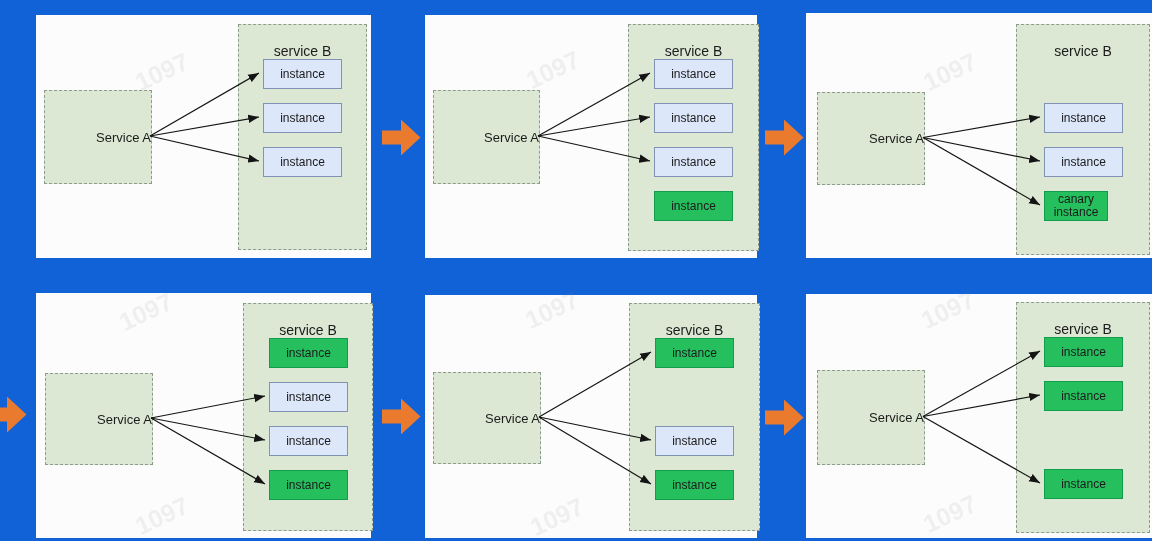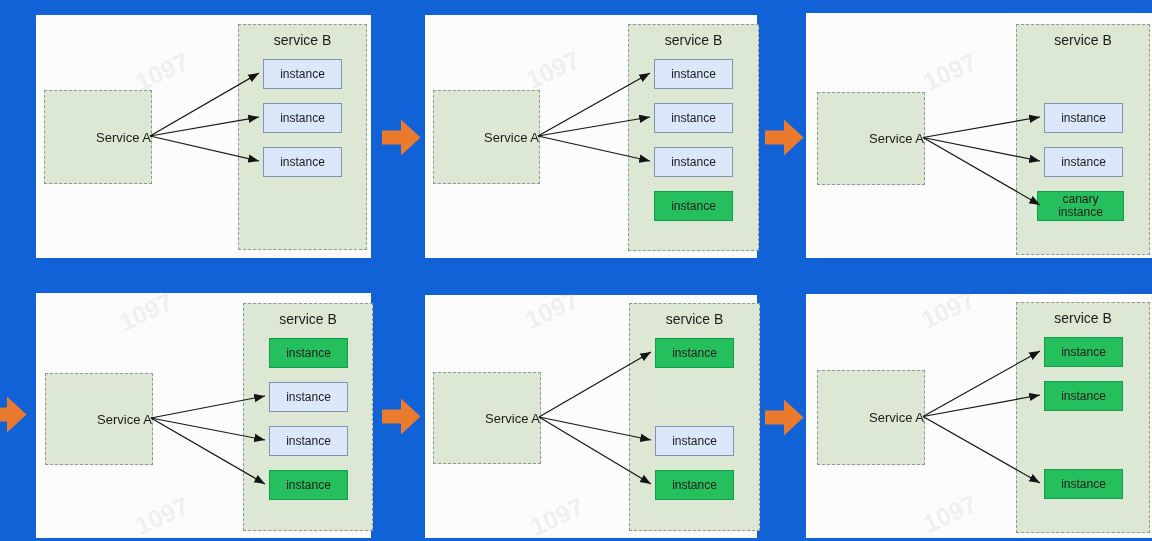--- a/index.html
+++ b/index.html
@@ -22,21 +22,21 @@
     display:flex;align-items:center;justify-content:flex-end;
     font-size:13px;
   }
   .sb-box{
     position:absolute;
     background:var(--group-fill,#DCE8D4);
     border:1px dashed var(--group-border,#8C9C8C);
   }
   .sb-title{
     text-align:center;
-    margin-top:7px;
+    margin-top:18px;
     font-size:14px;
   }
   .inst{
     position:absolute;
     display:flex;align-items:center;justify-content:center;
     text-align:center;
     font-size:12px;line-height:13px;
     box-sizing:border-box;
     padding:2px;
   }
@@ -140,21 +140,21 @@
         <span>Service A</span>
       </div>
       <div class="sb-box" style="left: 210px; top: 11px; width: 132px; height: 229px;">
         <div class="sb-title">service B</div>
         <div class="inst stable" style="left: 27px; top: 78px; width: 79px; height: 30px;">
           <span>instance</span>
         </div>
         <div class="inst stable" style="left: 27px; top: 122px; width: 79px; height: 30px;">
           <span>instance</span>
         </div>
-        <div class="inst canary" style="left: 20px; top: 166px; width: 87px; height: 30px;">
+        <div class="inst canary" style="left: 27px; top: 166px; width: 64px; height: 30px;">
           <span>canary instance</span>
         </div>
       </div>
       <svg class="conn-svg" width="346" height="245">
         <defs>
           <marker id="ah2" markerWidth="10" markerHeight="8" refX="9" refY="4" orient="auto">
             <path d="M0,0.5 L9,4 L0,7.5 Z" fill="#141414"></path>
           </marker>
         </defs>
         <line x1="117" y1="124.5" x2="234" y2="104" stroke="#141414" stroke-width="1.2" marker-end="url(#ah2)"></line>

